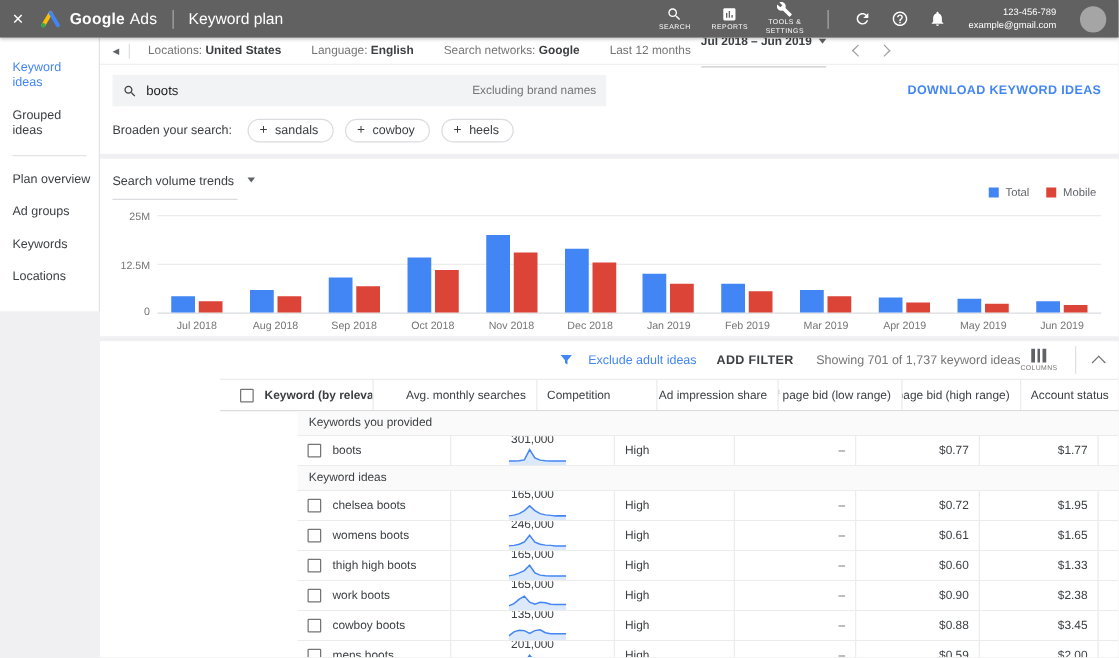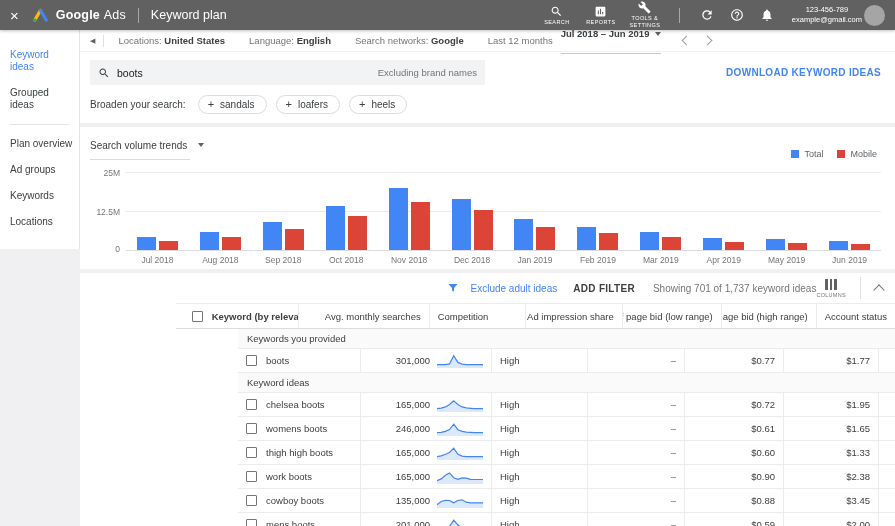--- a/index.html
+++ b/index.html
@@ -14,21 +14,21 @@
   .logo-svg { display:block; }
   .brand { font-size:12.5px; font-weight:700; margin-left:7px; letter-spacing:.2px; }
   .brand .thin { font-weight:400; }
   .tb-divider { width:1px; height:15px; background:rgba(255,255,255,.45); margin:0 12px; }
   .page-title { font-size:12.5px; font-weight:400; }
   .tb-right { margin-left:auto; display:flex; align-items:center; }
   .tb-action { display:flex; flex-direction:column; align-items:center; justify-content:center; width:40px; margin:0 2px; cursor:pointer; }
   .tb-action svg { display:block; }
   .tb-action .lbl { font-size:5.5px; letter-spacing:.4px; margin-top:1px; text-align:center; line-height:1.25; width:38px; }
   .round-ic { width:26px; height:26px; display:flex; align-items:center; justify-content:center; cursor:pointer; margin:0 2px; }
-  .account { text-align:center; font-size:7.5px; line-height:1.35; margin:0 2px 0 10px; }
+  .account { text-align:right; font-size:7.5px; line-height:1.35; margin:0 19px 0 10px; }
   .avatar { width:21px; height:21px; border-radius:50%; background:#a5a5a5; cursor:pointer; }
 
   
   .body-wrap { flex:1; display:flex; overflow:hidden; }
   .left-col { width:80px; flex:0 0 80px; background:#f0f0f2; }
   .nav-panel { background:#fff; padding:12px 0 14px; border-right:1px solid #e4e4e4; }
   .nav-item { font-size:10px; padding:7px 4px 7px 10px; color:#3c4043; cursor:pointer; line-height:1.2; }
   .nav-item.active { color:#4285f4; }
   .nav-divider { border-top:1px solid #e2e2e2; margin:6px 10px; }
 
@@ -111,21 +111,21 @@
   .checkbox { width:11px; height:11px; border:1.5px solid #757575; border-radius:1px; display:inline-block; cursor:pointer; flex:0 0 auto; }
   .hd-check { margin:0 0 0 8px; }
 
   .table-body { flex:1; overflow:hidden;padding-left:32px; }
   .section-row { height:20px; background:#fafafa; border-bottom:1px solid #ececec; font-size:9.5px; color:#3c4043;
                  display:flex; align-items:center; padding-left:9px; }
   .trow { height:24px; border-bottom:1px solid #ececec; background:#fff; }
   .cell { font-size:9.5px; color:#3c4043; padding:0 8px; height:100%; display:flex; align-items:center; overflow:hidden; }
   .c-keyword { padding-left:8px; }
   .kw-label { margin-left:9px; white-space:nowrap; }
-  .c-avg { justify-content:flex-end; }
+  .c-avg { justify-content:flex-end;flex-direction:column; }
   .avg-num { text-align:right; }
   .c-avg svg { margin-left:7px; flex:0 0 auto; }
   .c-share, .c-low, .c-high { justify-content:flex-end; }
   .c-share { color:#5f6368; }
 </style>
 </head>
 <body>
 
 <div class="app">
 
@@ -224,21 +224,21 @@
         </div>
 
         <div class="broaden-row">
           <span class="broaden-label">Broaden your search:</span>
           <span class="chip">
               <span class="plus">+</span>
               <span>sandals</span>
             </span>
           <span class="chip">
               <span class="plus">+</span>
-              <span>loafers</span>
+              <span>cowboy</span>
             </span>
           <span class="chip">
               <span class="plus">+</span>
               <span>heels</span>
             </span>
         </div>
       </div>
 
       <div class="gap"></div>
 

